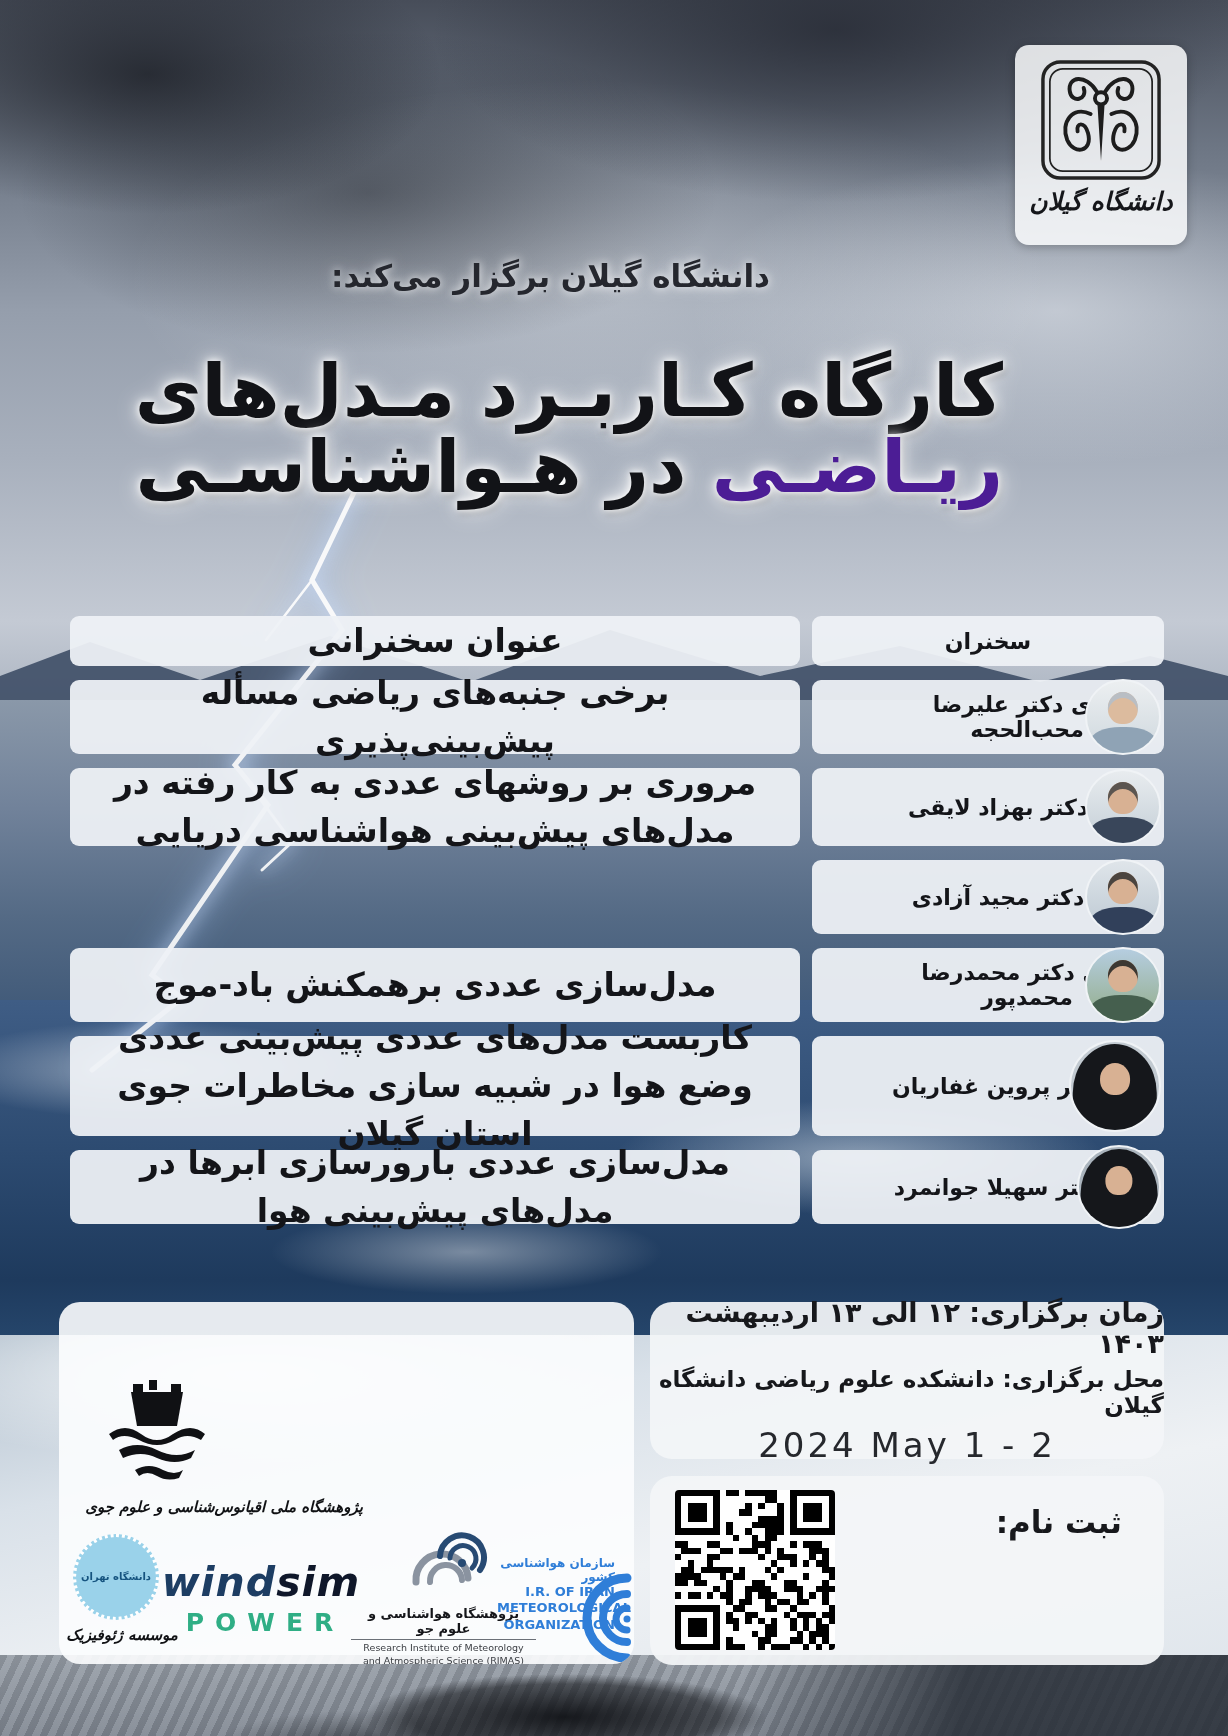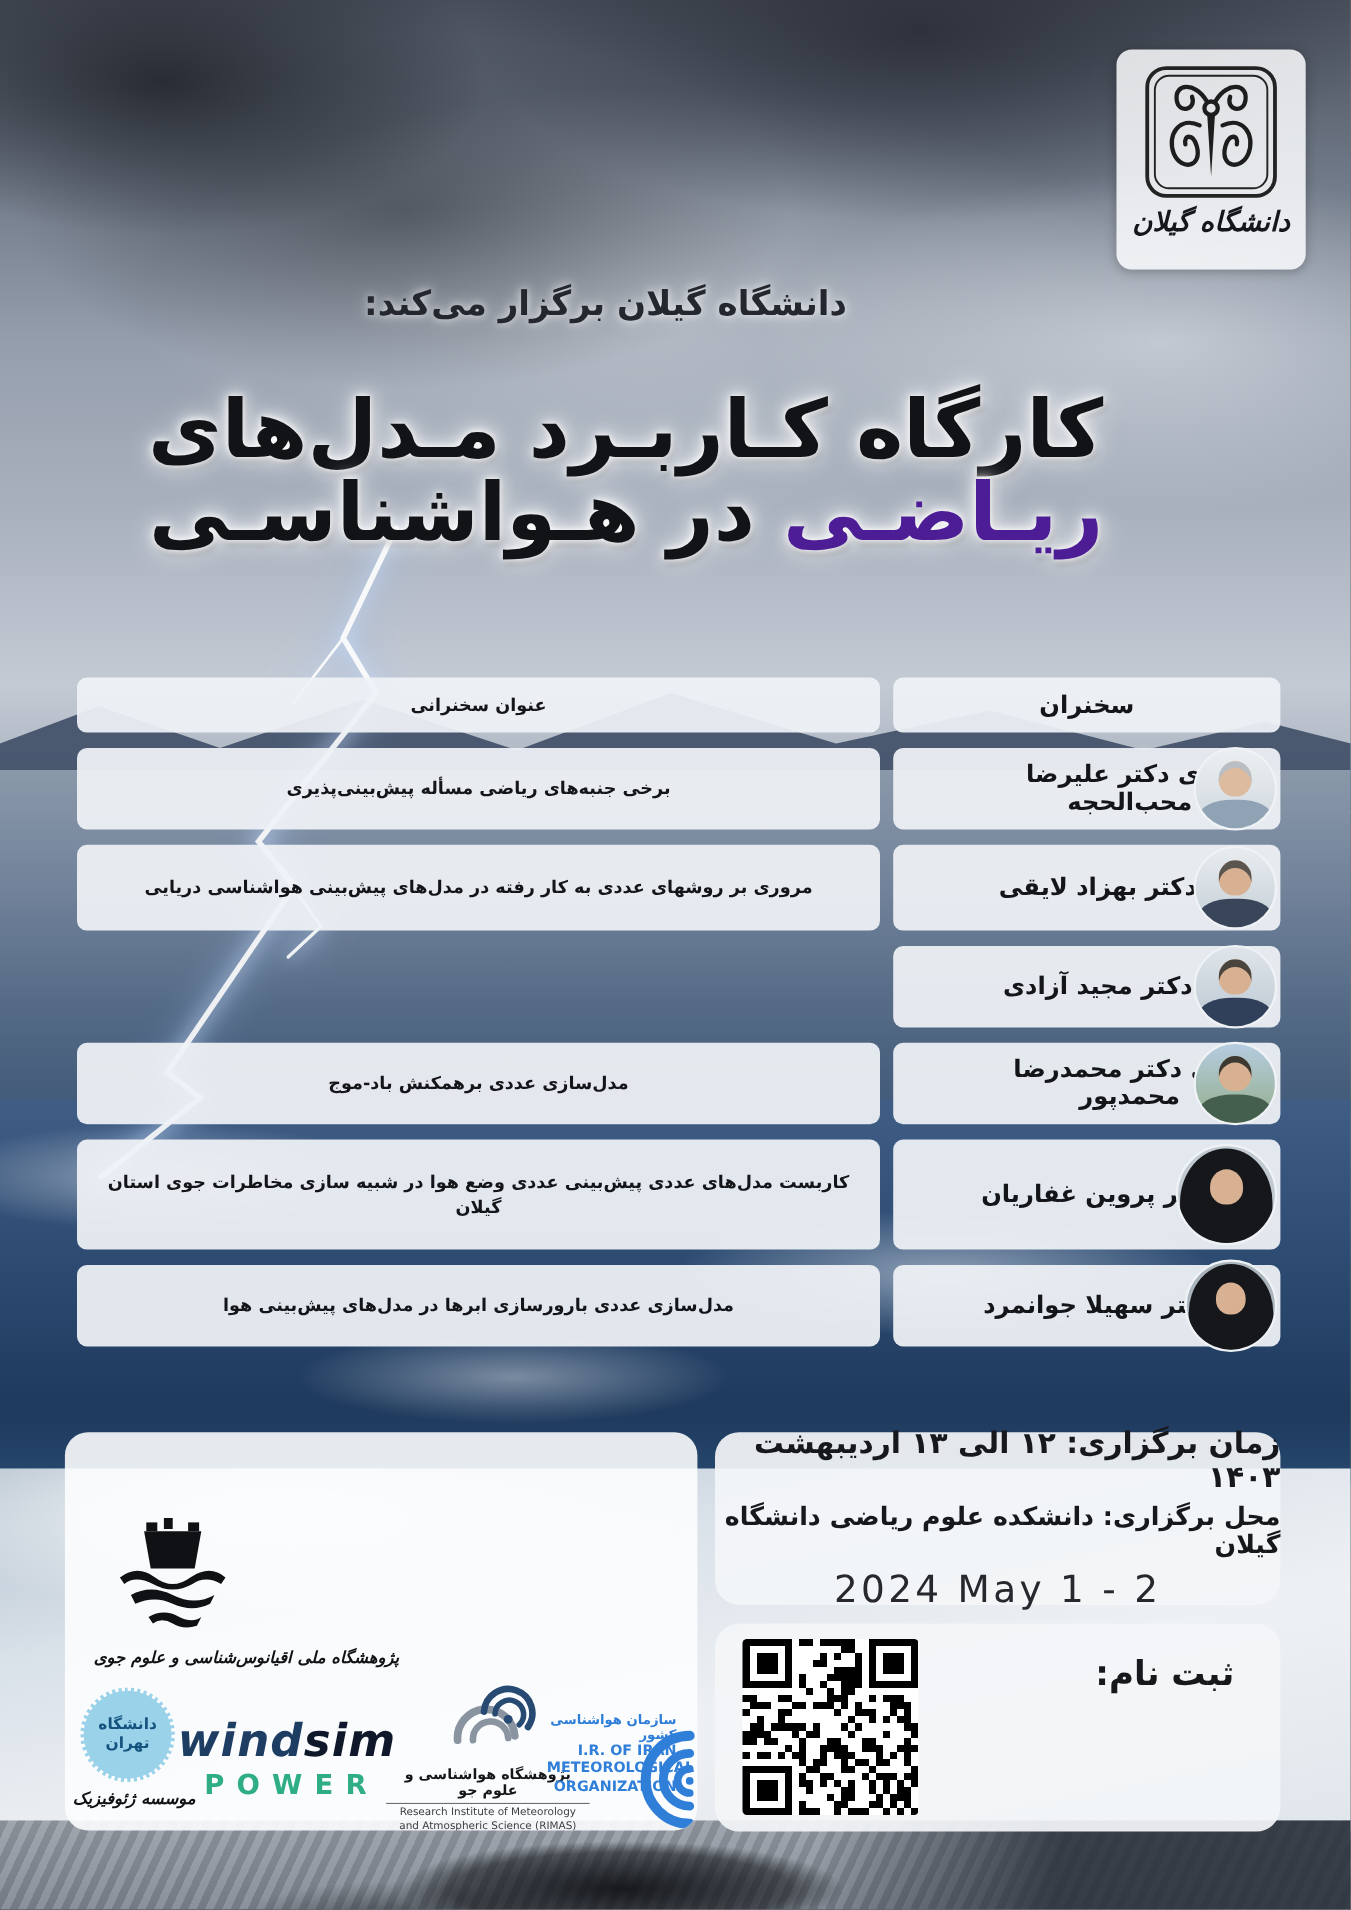--- a/index.html
+++ b/index.html
@@ -54,21 +54,21 @@
 
   
   .table{position:absolute;left:70px;top:616px;width:1094px;direction:rtl;display:flex;flex-direction:column;gap:14px;}
   .trow{display:flex;gap:12px;}
   .cell{background:rgba(238,241,245,.94);border-radius:9px;display:flex;align-items:center;justify-content:center;
     color:#141519;text-align:center;}
   .speaker-cell{width:352px;flex:0 0 352px;position:relative;padding-left:78px;box-sizing:border-box;}
   .title-cell{flex:1 1 auto;padding:4px 18px;box-sizing:border-box;}
   .thead .cell{height:50px;font-size:28px;font-weight:bold;}
   .thead .speaker-cell{padding-left:0;}
-  .trow .title-cell{font-size:16px;font-weight:bold;line-height:1.45;}
+  .trow .title-cell{font-size:33px;font-weight:bold;line-height:1.45;}
   .trow .speaker-cell{font-size:22px;font-weight:bold;}
   .r1,.r3,.r4,.r6{height:74px;}
   .r2{height:78px;}
   .r5{height:100px;}
 
   
   .avatar{position:absolute;right:3px;top:50%;transform:translateY(-50%);width:76px;height:76px;border-radius:50%;
     overflow:hidden;border:2px solid #f0f3f6;box-sizing:border-box;}
   .avatar::before{content:"";position:absolute;left:50%;top:15%;width:42%;height:45%;transform:translateX(-50%);
     background:#d8b193;border-radius:50% 50% 46% 46%;z-index:2;}
@@ -97,21 +97,21 @@
   .reg-label{position:absolute;right:42px;top:28px;direction:rtl;font-size:31px;font-weight:bold;color:#17181c;}
   .qr{position:absolute;left:25px;top:14px;width:160px;height:160px;background:#fff;border-radius:4px;}
 
   
   .ship-logo{position:absolute;left:38px;top:72px;}
   .ship-caption{position:absolute;left:0;top:196px;width:330px;text-align:center;direction:rtl;
     font-size:15px;font-weight:bold;font-style:italic;color:#101114;}
   .ut-logo{position:absolute;left:14px;top:232px;width:86px;height:86px;border-radius:50%;
     background:#9ad2ea;border:3px dotted #ffffff;box-sizing:border-box;
     display:flex;align-items:center;justify-content:center;text-align:center;}
-  .ut-text{font-size:14px;font-weight:bold;color:#15537f;direction:rtl;line-height:1.2;}
+  .ut-text{font-size:10px;font-weight:bold;color:#15537f;direction:rtl;line-height:1.2;}
   .ut-caption{position:absolute;left:-12px;top:324px;width:150px;text-align:center;direction:rtl;
     font-size:15px;font-weight:bold;font-style:italic;color:#101114;}
   .windsim{position:absolute;left:102px;top:256px;width:200px;text-align:center;}
   .windsim-line1{font-size:41px;font-style:italic;font-weight:600;letter-spacing:1px;}
   .windsim-wind{color:#1d3d63;} .windsim-sim{color:#0f172a;}
   .windsim-power{font-size:25px;font-weight:bold;color:#2fae85;letter-spacing:11px;margin-top:2px;margin-left:8px;}
   .rimas{position:absolute;left:292px;top:228px;width:185px;text-align:center;}
   .rimas-fa{direction:rtl;font-size:13px;font-weight:bold;color:#15161a;margin-top:2px;}
   .rimas-en{font-size:9.5px;color:#3a3d42;border-top:1px solid #6b7077;margin-top:3px;padding-top:2px;line-height:1.35;}
   .irimo{position:absolute;left:438px;top:254px;width:118px;text-align:right;}

